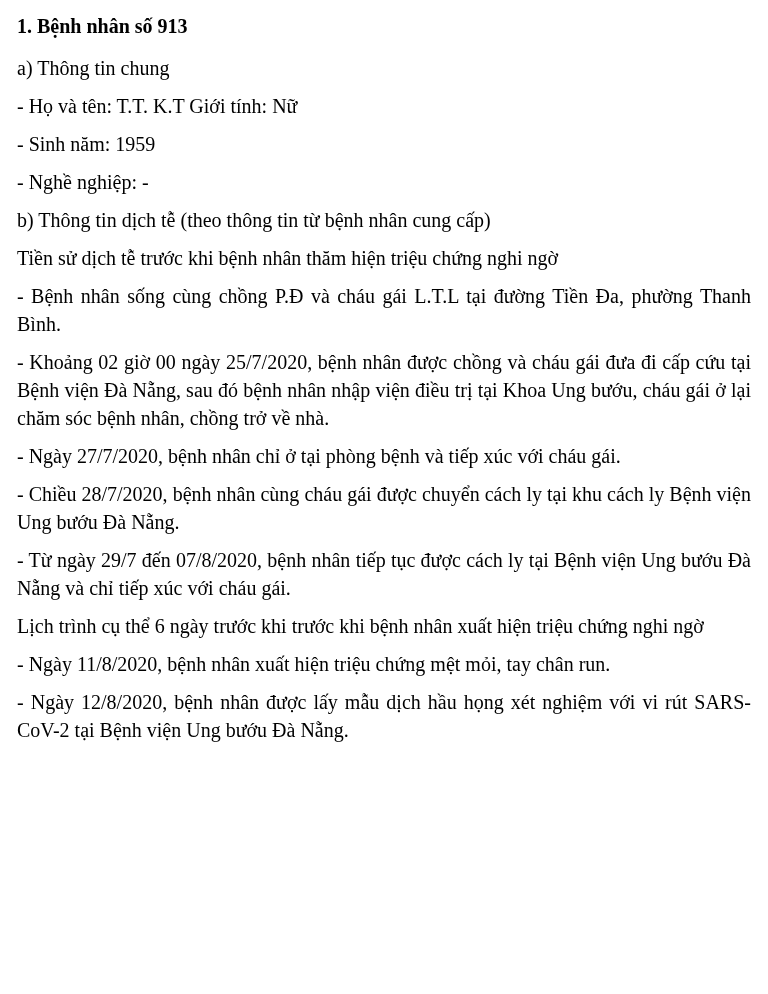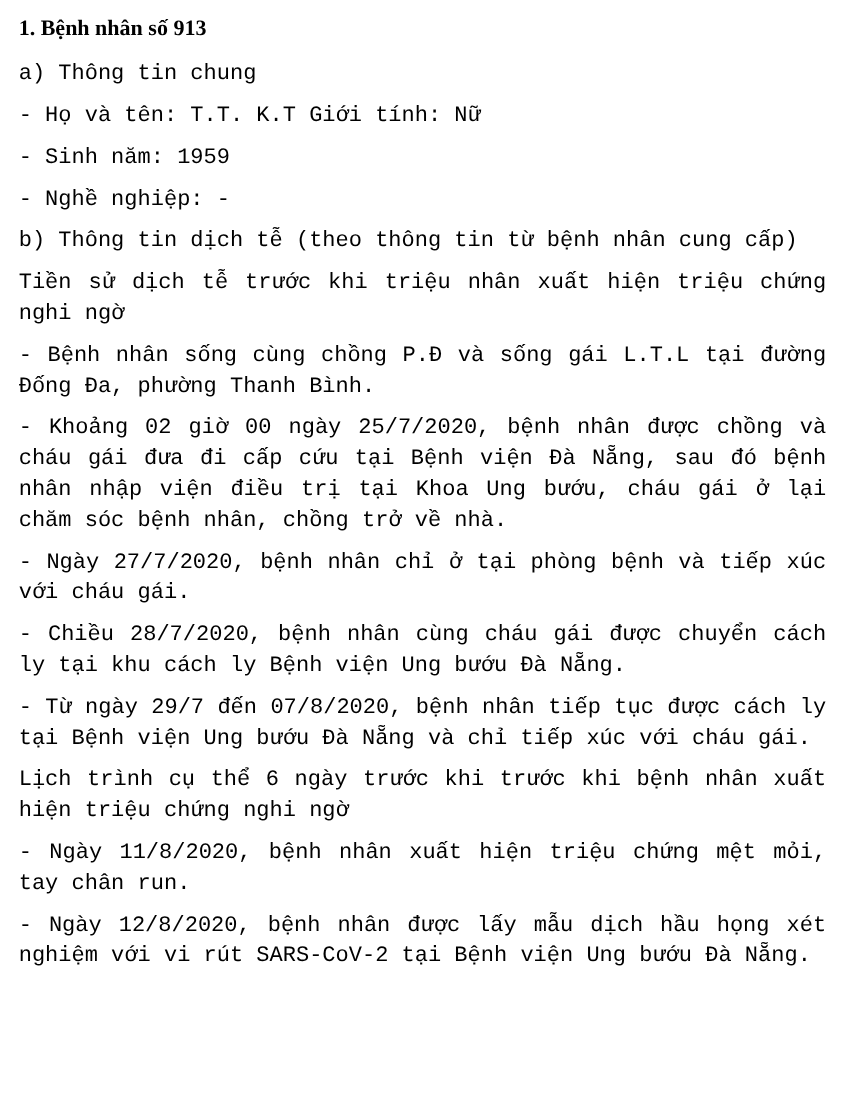--- a/index.html
+++ b/index.html
@@ -19,35 +19,34 @@
     line-height: 28px;
   }
   .doc-heading {
     font-weight: bold;
     margin: 0 0 14px 0;
     text-align: left;
   }
   .doc-paragraph {
     margin: 0 0 10px 0;
     text-align: justify;
-    font-family: Liberation Mono, monospace;
   }
 </style>
 </head>
 <body>
 
 <div class="page">
   <p class="doc-heading">1. Bệnh nhân số 913</p>
   <p class="doc-paragraph">a) Thông tin chung</p>
   <p class="doc-paragraph">- Họ và tên: T.T. K.T Giới tính: Nữ</p>
   <p class="doc-paragraph">- Sinh năm: 1959</p>
   <p class="doc-paragraph">- Nghề nghiệp: -</p>
   <p class="doc-paragraph">b) Thông tin dịch tễ (theo thông tin từ bệnh nhân cung cấp)</p>
-  <p class="doc-paragraph">Tiền sử dịch tễ trước khi triệu nhân xuất hiện triệu chứng nghi ngờ</p>
-  <p class="doc-paragraph">- Bệnh nhân sống cùng chồng P.Đ và sống gái L.T.L tại đường Đống Đa, phường Thanh Bình.</p>
+  <p class="doc-paragraph">Tiền sử dịch tễ trước khi bệnh nhân thăm hiện triệu chứng nghi ngờ</p>
+  <p class="doc-paragraph">- Bệnh nhân sống cùng chồng P.Đ và cháu gái L.T.L tại đường Tiền Đa, phường Thanh Bình.</p>
   <p class="doc-paragraph">- Khoảng 02 giờ 00 ngày 25/7/2020, bệnh nhân được chồng và cháu gái đưa đi cấp cứu tại Bệnh viện Đà Nẵng, sau đó bệnh nhân nhập viện điều trị tại Khoa Ung bướu, cháu gái ở lại chăm sóc bệnh nhân, chồng trở về nhà.</p>
   <p class="doc-paragraph">- Ngày 27/7/2020, bệnh nhân chỉ ở tại phòng bệnh và tiếp xúc với cháu gái.</p>
   <p class="doc-paragraph">- Chiều 28/7/2020, bệnh nhân cùng cháu gái được chuyển cách ly tại khu cách ly Bệnh viện Ung bướu Đà Nẵng.</p>
   <p class="doc-paragraph">- Từ ngày 29/7 đến 07/8/2020, bệnh nhân tiếp tục được cách ly tại Bệnh viện Ung bướu Đà Nẵng và chỉ tiếp xúc với cháu gái.</p>
   <p class="doc-paragraph">Lịch trình cụ thể 6 ngày trước khi trước khi bệnh nhân xuất hiện triệu chứng nghi ngờ</p>
   <p class="doc-paragraph">- Ngày 11/8/2020, bệnh nhân xuất hiện triệu chứng mệt mỏi, tay chân run.</p>
   <p class="doc-paragraph">- Ngày 12/8/2020, bệnh nhân được lấy mẫu dịch hầu họng xét nghiệm với vi rút SARS-CoV-2 tại Bệnh viện Ung bướu Đà Nẵng.</p>
 </div>
 
 </body></html>

